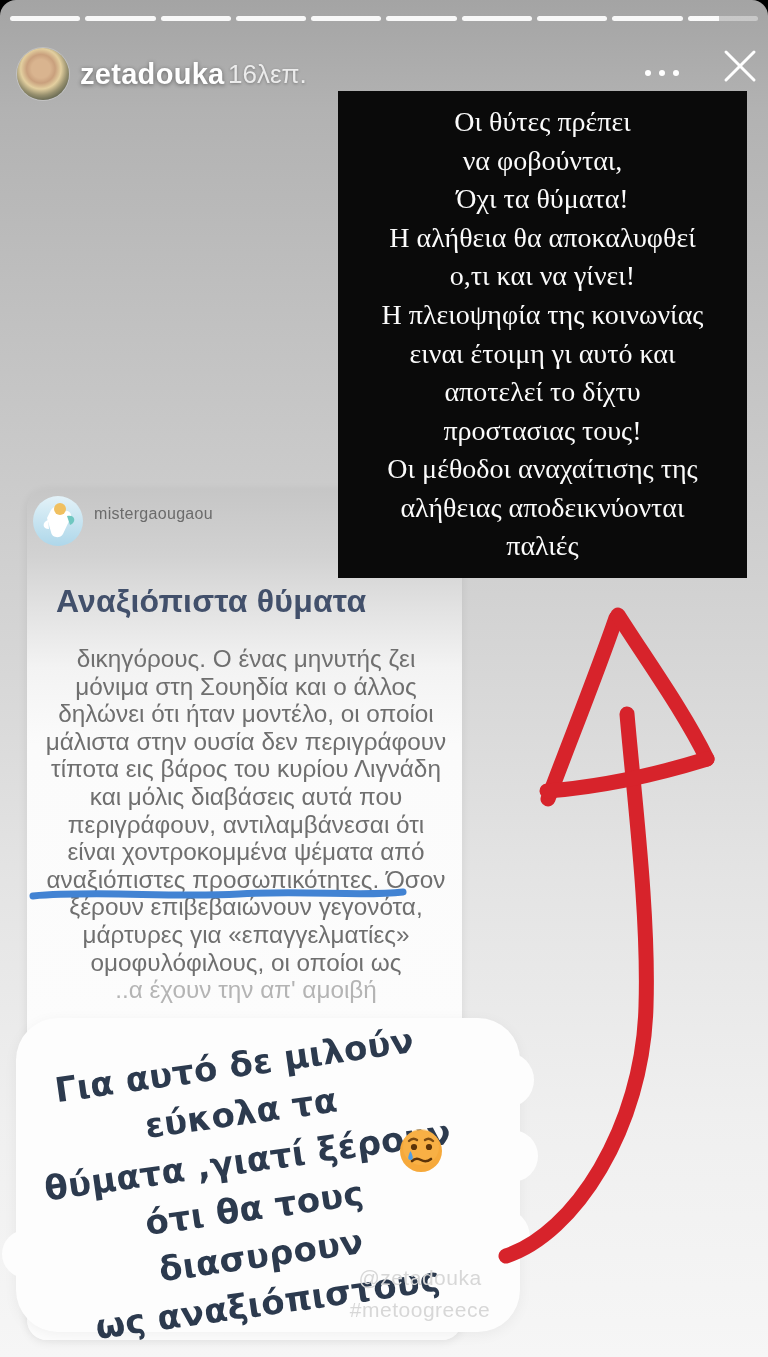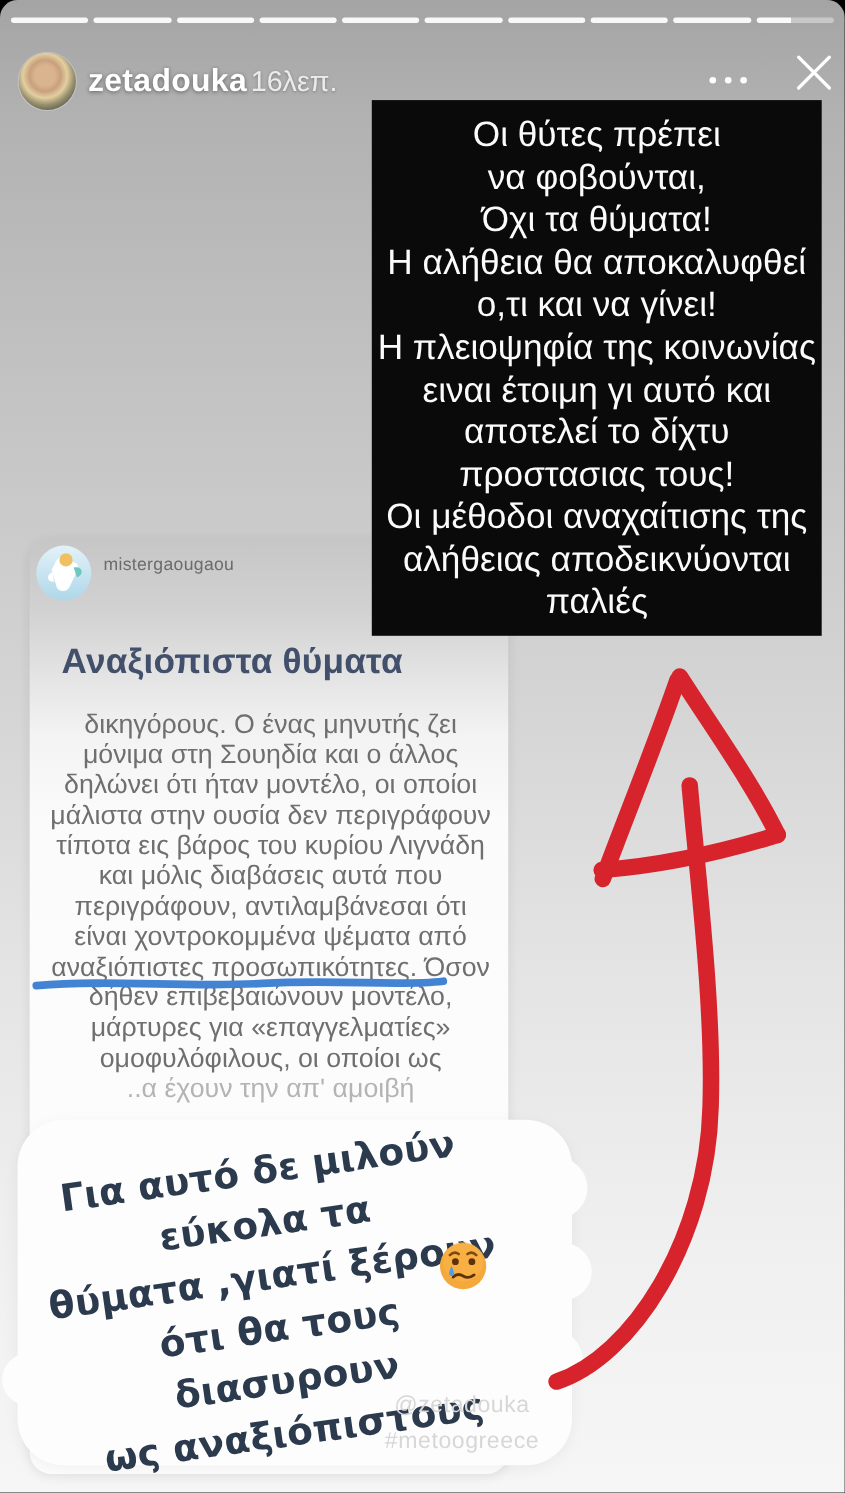--- a/index.html
+++ b/index.html
@@ -22,21 +22,21 @@
     text-shadow:0 1px 4px rgba(0,0,0,.45);letter-spacing:.3px;}
   .tstamp{position:absolute;left:228px;top:19px;font-size:26px;color:rgba(255,255,255,.82);
     text-shadow:0 1px 3px rgba(0,0,0,.3);}
   .dots{position:absolute;left:645px;top:30px;display:flex;gap:8px;}
   .dots i{width:6px;height:6px;border-radius:50%;background:#fff;display:block;}
   .close{position:absolute;left:722px;top:8px;width:36px;height:36px;}
   .close svg{display:block;}
   
   .quote{position:absolute;left:338px;top:91px;width:409px;height:487px;background:#0a0a0a;z-index:20;
     display:flex;flex-direction:column;justify-content:center;text-align:center;
-    font-family:Liberation Sans, sans-serif;color:#fbfbfb;font-size:32px;line-height:38.6px;}
+    font-family:Liberation Serif, serif;color:#fbfbfb;font-size:28px;line-height:38.6px;}
   
   .card{position:absolute;left:27px;top:489px;width:435px;height:851px;border-radius:20px;z-index:10;
     background:linear-gradient(180deg,#c6c6c6 0%,#d2d2d2 8%,#e2e2e2 14%,#f3f3f3 21%,#fbfbfb 30%,#fdfdfd 100%);
     box-shadow:0 2px 10px rgba(0,0,0,.08);}
   .avatar-m{position:absolute;left:33px;top:496px;width:50px;height:50px;border-radius:50%;z-index:12;
     background:linear-gradient(180deg,#e3f2f8,#aed7ea);overflow:hidden;}
   .card-uname{position:absolute;left:94px;top:505px;z-index:12;font-size:16px;font-weight:normal;color:#6b6b6b;letter-spacing:.3px;}
   .card-title{position:absolute;left:56px;top:583px;z-index:12;font-size:32px;font-weight:600;color:#42506b;letter-spacing:.2px;}
   .card-body{position:absolute;left:45px;top:645px;width:402px;z-index:12;
     font-size:24.3px;line-height:27.6px;color:#6f6f6f;text-align:center;}
@@ -104,21 +104,21 @@
   <div class="card-body">
     <div>δικηγόρους. Ο ένας μηνυτής ζει</div>
     <div>μόνιμα στη Σουηδία και ο άλλος</div>
     <div>δηλώνει ότι ήταν μοντέλο, οι οποίοι</div>
     <div>μάλιστα στην ουσία δεν περιγράφουν</div>
     <div>τίποτα εις βάρος του κυρίου Λιγνάδη</div>
     <div>και μόλις διαβάσεις αυτά που</div>
     <div>περιγράφουν, αντιλαμβάνεσαι ότι</div>
     <div>είναι χοντροκομμένα ψέματα από</div>
     <div>αναξιόπιστες προσωπικότητες. Όσον</div>
-    <div>δήθεν επιβεβαιώνουν μοντέλο,</div>
+    <div>ξέρουν επιβεβαιώνουν γεγονότα,</div>
     <div>μάρτυρες για «επαγγελματίες»</div>
     <div>ομοφυλόφιλους, οι οποίοι ως</div>
     <div class="clip">..α έχουν την απ' αμοιβή</div>
   </div>
   <svg class="underline-svg" width="382" height="14" viewBox="0 0 382 14">
     <path d="M4 8 C70 2 140 10 210 6 C280 2 332 9 374 4" fill="none" stroke="#4283d3" stroke-width="7" stroke-linecap="round"></path>
   </svg>
 
   <div class="quote">
     <div>Οι θύτες πρέπει</div>

